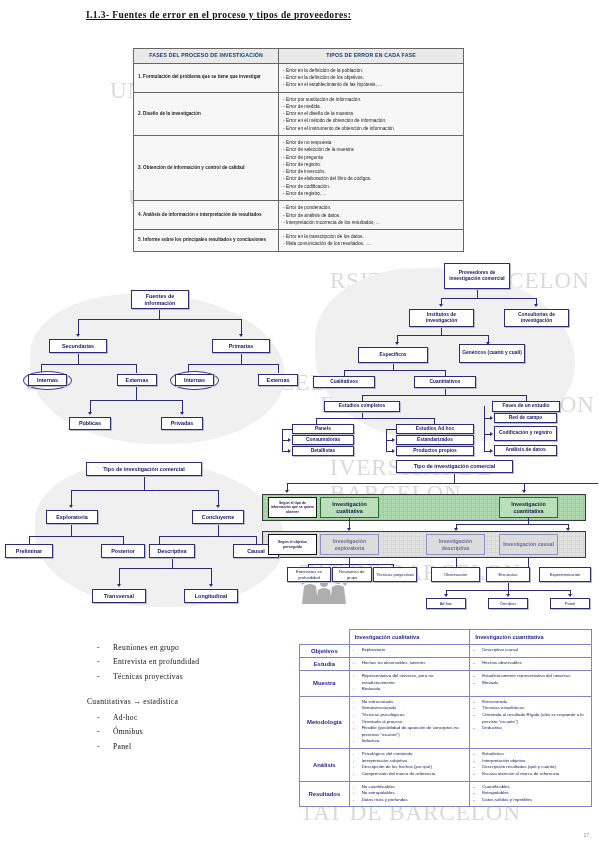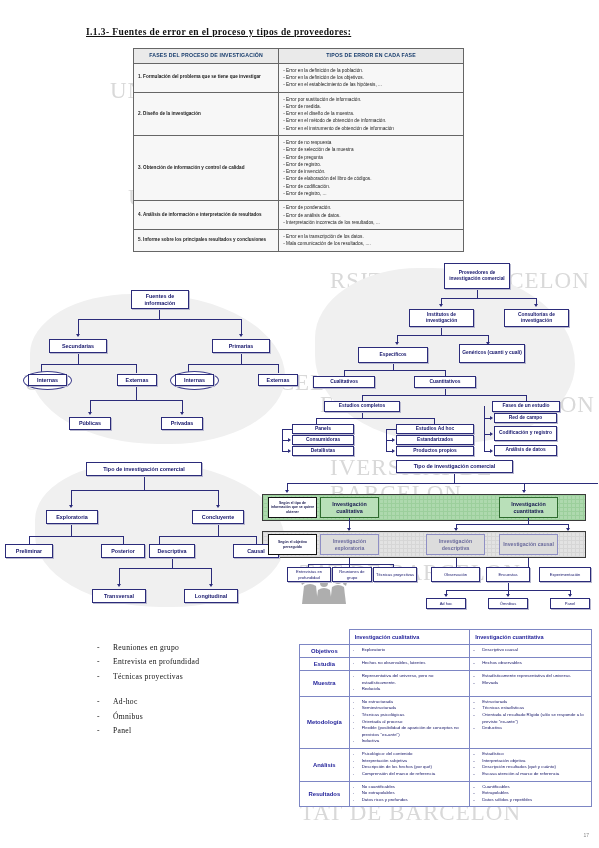--- a/index.html
+++ b/index.html
@@ -6,21 +6,21 @@
   body{width:599px;height:848px;position:relative;overflow:hidden;
        font-family:"Liberation Sans",sans-serif;color:#1a1a4e;}
 
   
   .abs{position:absolute;}
   .wm{position:absolute;color:#d9d9d9;font-family:"Liberation Serif",serif;
       letter-spacing:1px;pointer-events:none;z-index:0;}
   .blob{position:absolute;background:#f0f0f0;border-radius:40% 55% 45% 50%;z-index:0;}
 
   
-  #doc-heading{left:86px;top:27px;font-family:"Liberation Serif",serif;
+  #doc-heading{left:86px;top:10px;font-family:"Liberation Serif",serif;
       font-size:9.5px;font-weight:bold;text-decoration:underline;color:#111;
       letter-spacing:.4px;white-space:nowrap;z-index:5;}
 
   
   #error-table{left:133px;top:48px;width:331px;border-collapse:collapse;
       border:1px solid #555;background:#f7f7f7;z-index:5;}
   #error-table td,#error-table th{border:1px solid #666;vertical-align:middle;
       padding:3px 4px;}
   #error-table th{background:#eaeaea;text-align:center;font-size:5.2px;
       font-weight:bold;color:#143a6b;line-height:1.5;letter-spacing:.2px;}
@@ -402,20 +402,21 @@
       <path d="M48 20 l3 -11 l-2 -1 l-4 10z"></path>
   </g>
 </svg>
 
 <div id="notes">
   <ul id="notes-list-1">
       <li><span class="dash">-</span>Reuniones en grupo</li>
       <li><span class="dash">-</span>Entrevista en profundidad</li>
       <li><span class="dash">-</span>Técnicas proyectivas</li>
     </ul>
+  <div class="nt-head">Cuantitativas → estadística</div>
   <ul id="notes-list-2">
       <li><span class="dash">-</span>Ad-hoc</li>
       <li><span class="dash">-</span>Ómnibus</li>
       <li><span class="dash">-</span>Panel</li>
     </ul>
 </div>
 
 <table id="compare-table">
   <thead>
     <tr>

